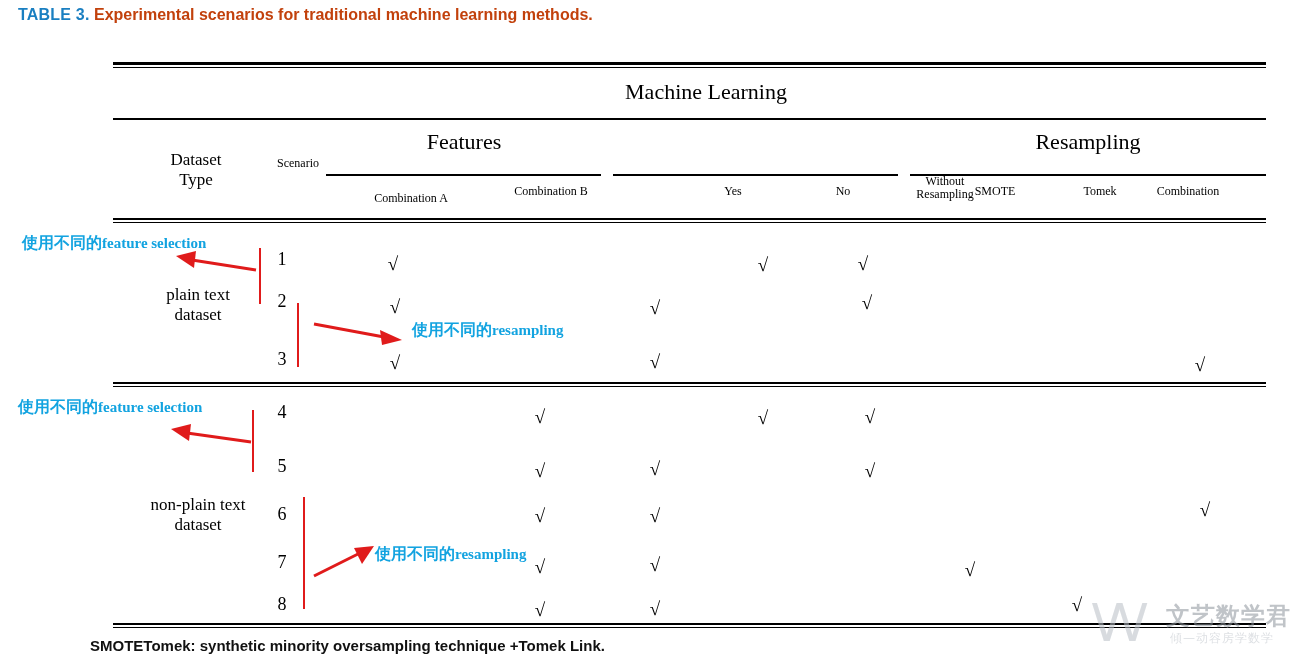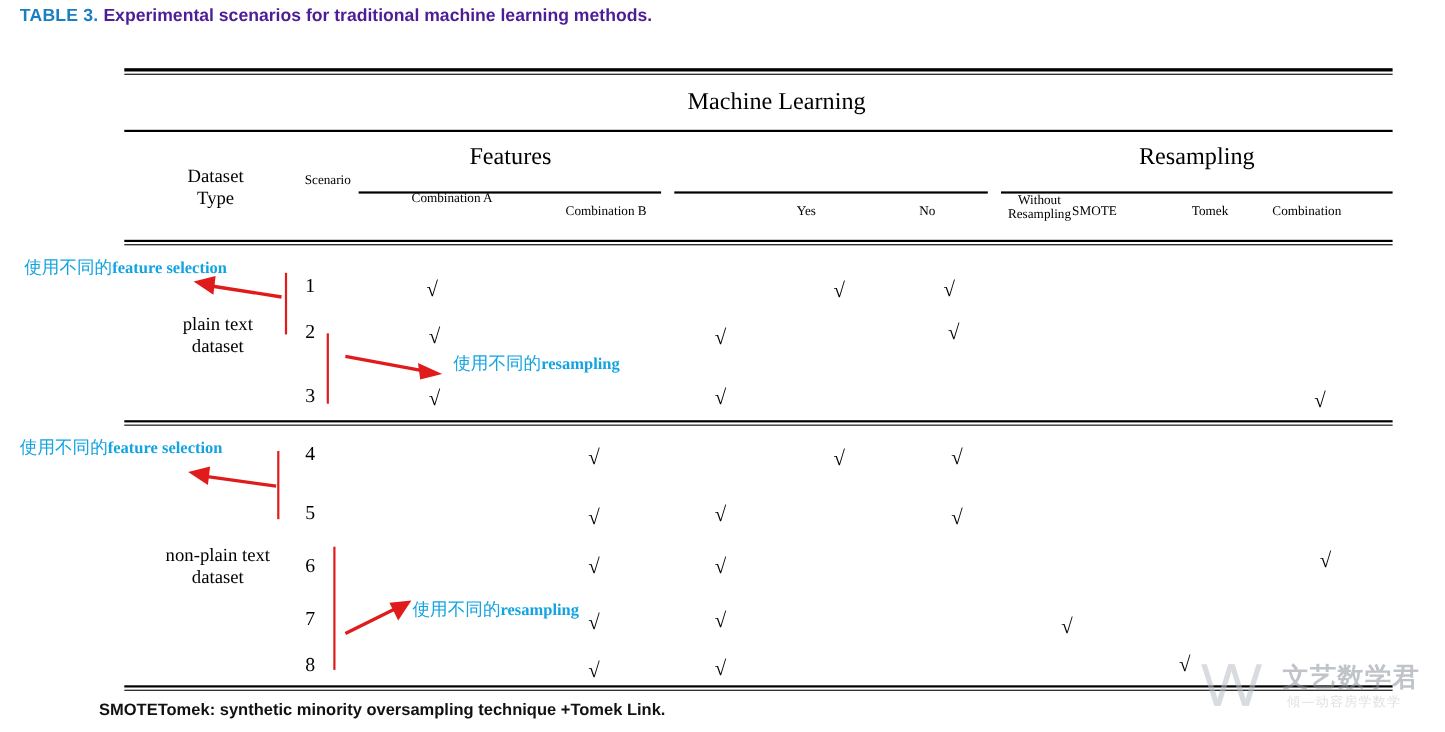--- a/index.html
+++ b/index.html
@@ -23,21 +23,21 @@
     font-family: "Liberation Sans", sans-serif;
     font-weight: bold;
     font-size: 16px;
     color: #111111;
     white-space: nowrap;
   }
   #caption .tbl-num {
     color: #1a7fc1;
     letter-spacing: 0.2px;
   }
-  #caption .cap-text { color: #4c1d95; }
+  #caption .cap-text { color: #c2410c; }
 
   
   #table-area {
     position: absolute;
     left: 113px;
     top: 62px;
     width: 1153px;
     height: 570px;
   }
 
@@ -92,21 +92,21 @@
   
   .anno {
     position: absolute;
     color: #12a3e0;
     font-weight: bold;
     white-space: nowrap;
   }
   .anno .cjk {
     font-family: "DejaVu Sans", sans-serif;
     font-size: 16px;
-    font-weight: normal;
+    font-weight: bold;
   }
   .anno .lat {
     font-family: "Liberation Serif", serif;
     font-size: 15px;
     font-weight: bold;
   }
 
   .bracket {
     position: absolute;
     width: 2px;
@@ -200,21 +200,21 @@
 
   <div class="hcell group" style="left:288px; top:68px; width:126px;">Features</div>
   <div class="hcell group" style="left:830px; top:68px; width:290px;">Resampling</div>
 
   <div class="dstype" style="left:28px; top:88px; width:110px;">
     <div>Dataset</div>
     <div>Type</div>
   </div>
   <div class="hcell" style="left:130px; top:95px; width:110px;">Scenario</div>
 
-  <div class="hcell" style="left:213px; top:112px; width:170px;">Combination A</div>
+  <div class="hcell" style="left:213px; top:130px; width:170px;">Combination A</div>
   <div class="hcell" style="left:353px; top:123px; width:170px;">Combination B</div>
   <div class="hcell" style="left:590px; top:123px; width:60px;text-align:center;">Yes</div>
   <div class="hcell" style="left:700px; top:123px; width:60px;">No</div>
   <div class="hcell" style="left:762px; top:113px; width:140px;">
     <div>Without</div>
     <div>Resampling</div>
   </div>
   <div class="hcell" style="left:800px; top:123px; width:164px;">SMOTE</div>
   <div class="hcell" style="left:905px; top:123px; width:164px;">Tomek</div>
   <div class="hcell" style="left:990px; top:123px; width:170px;">Combination</div>

